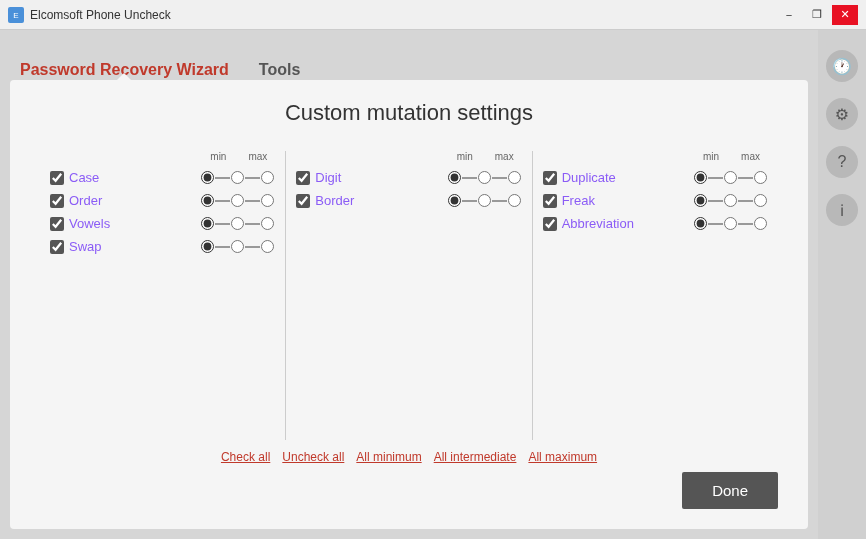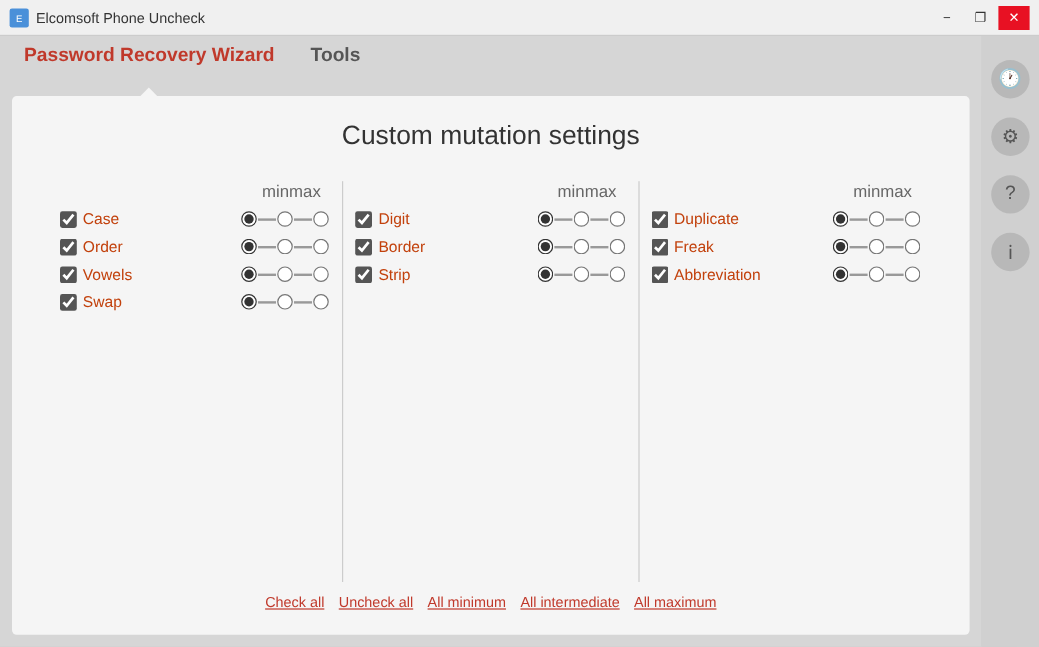--- a/index.html
+++ b/index.html
@@ -74,21 +74,21 @@
       background: #d6d6d6;
       display: flex;
       align-items: flex-end;
       padding: 0 20px;
       height: 50px;
       gap: 30px;
     }
     .nav-item {
       font-size: 16px;
       font-weight: bold;
-      padding-bottom: 24px;
+      padding-bottom: 1px;
       cursor: pointer;
       position: relative;
     }
     .nav-item.active {
       color: #c0392b;
     }
     .nav-item.active::after {
       content: '';
       position: absolute;
       bottom: -1px;
@@ -147,21 +147,22 @@
     .col-header {
       display: flex;
       align-items: center;
       justify-content: flex-end;
       padding-bottom: 4px;
       margin-bottom: 4px;
       padding-right: 8px;
     }
     .col-header-labels {
       display: flex;
-      font-size: 14px;
+      gap: 22px;
+      font-size: 10px;
       color: #666;
       margin-left: auto;
     }
 
     
     .setting-row {
       display: flex;
       align-items: center;
       margin-bottom: 8px;
     }
@@ -175,21 +176,21 @@
 
     .checkbox-wrap input[type="checkbox"] {
       width: 14px;
       height: 14px;
       accent-color: #555;
       cursor: pointer;
     }
 
     .setting-label {
       font-size: 13px;
-      color: #c2410c;
+      color: #8b5cf6;
     }
 
     
     .radio-group {
       display: flex;
       align-items: center;
       gap: 0;
       margin-left: auto;
     }
 
@@ -406,35 +407,20 @@
             <div class="radio-group">
               <div class="radio-track">
                 <input type="radio" name="border-r" checked="" style="">
                 <div class="radio-line"></div>
                 <input type="radio" name="border-r" style="">
                 <div class="radio-line"></div>
                 <input type="radio" name="border-r" style="">
               </div>
             </div>
           </div>
-          <div class="setting-row">
-            <div class="checkbox-wrap">
-              <input type="checkbox" checked="" style="">
-              <span class="setting-label">Strip</span>
-            </div>
-            <div class="radio-group">
-              <div class="radio-track">
-                <input type="radio" name="strip-r" checked="" style="">
-                <div class="radio-line"></div>
-                <input type="radio" name="strip-r" style="">
-                <div class="radio-line"></div>
-                <input type="radio" name="strip-r" style="">
-              </div>
-            </div>
-          </div>
         </div>
 
         <div class="settings-column">
           <div class="col-header">
             <div class="col-header-labels">
               <span>min</span>
               <span>max</span>
             </div>
           </div>
           <div class="setting-row">
@@ -487,20 +473,23 @@
       </div>
 
       <div class="actions-row">
         <span class="action-link">Check all</span>
         <span class="action-link">Uncheck all</span>
         <span class="action-link">All minimum</span>
         <span class="action-link">All intermediate</span>
         <span class="action-link">All maximum</span>
       </div>
 
+      <div class="done-btn-wrap">
+        <button class="done-btn">Done</button>
+      </div>
 
     </div>
   </div>
 
   <div class="right-sidebar">
     <button class="sidebar-icon-btn">
       <span>🕐</span>
     </button>
     <button class="sidebar-icon-btn">
       <span>⚙</span>

